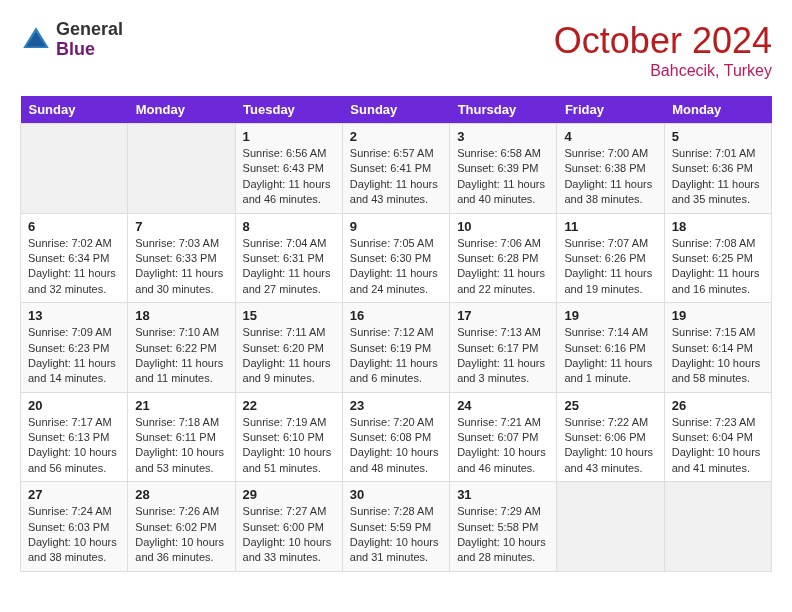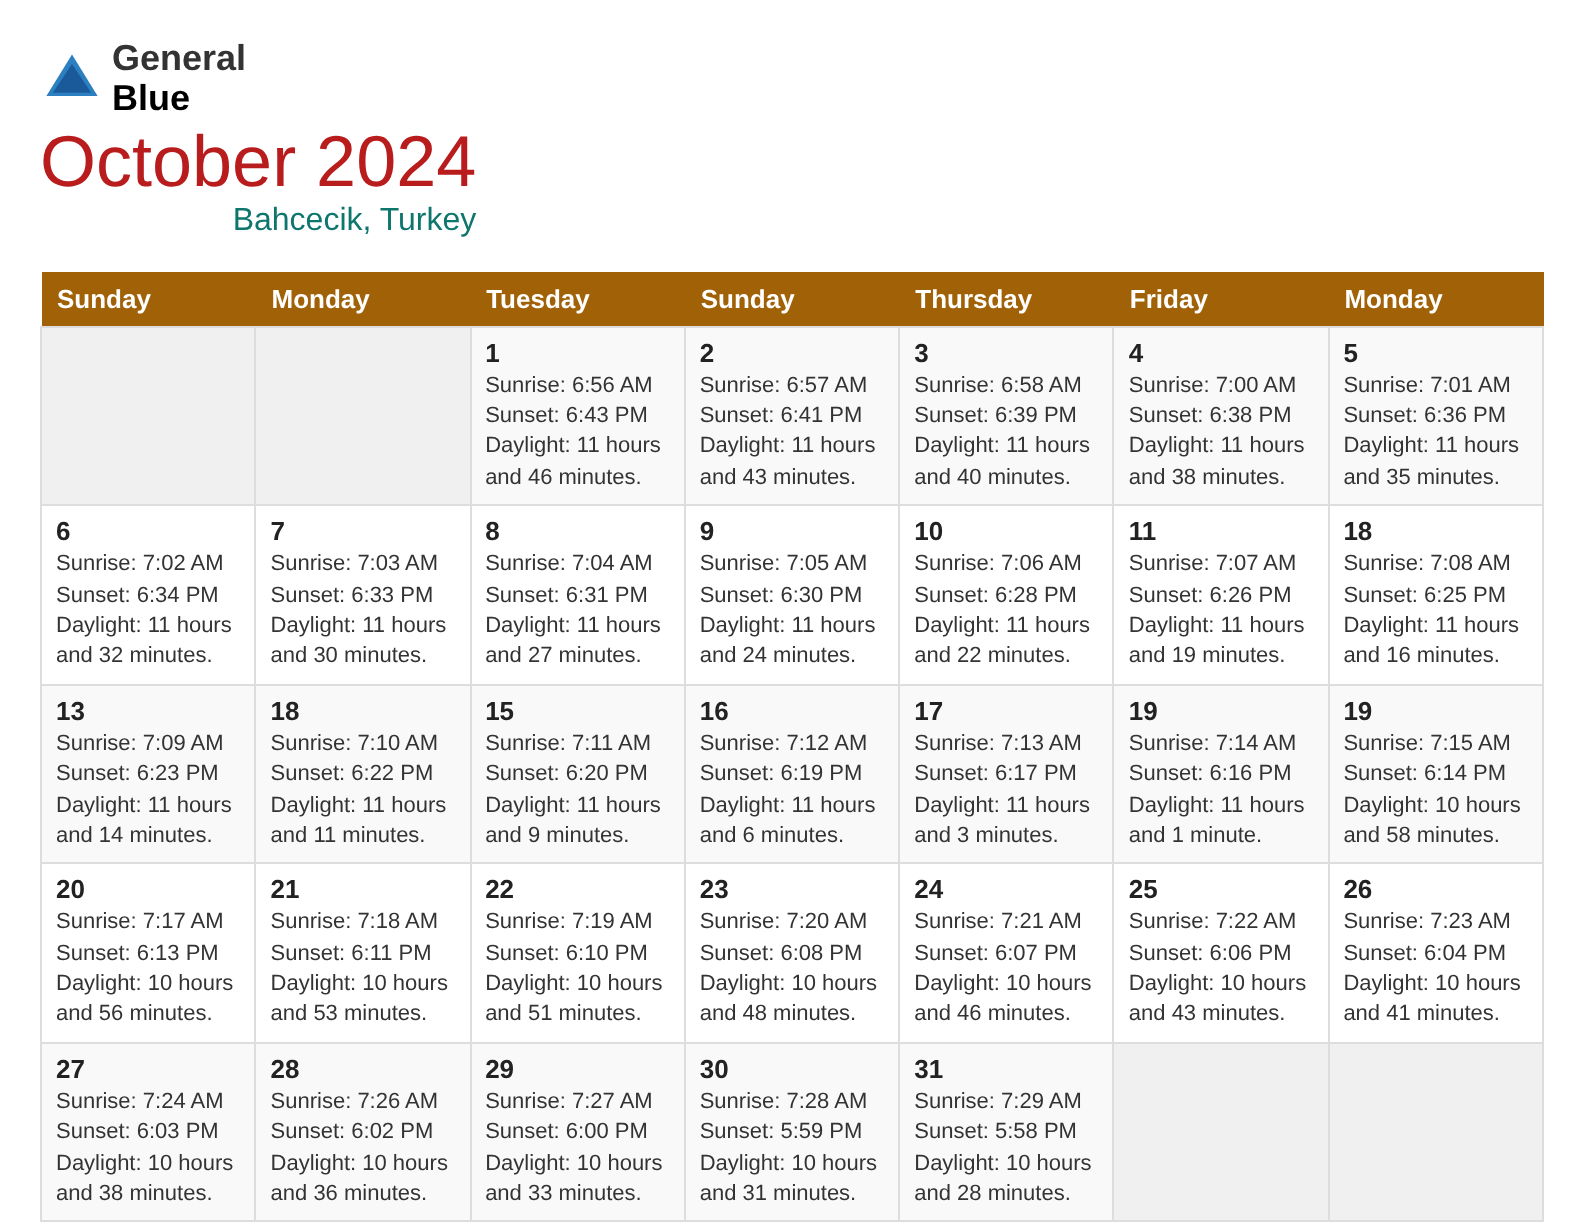--- a/index.html
+++ b/index.html
@@ -8,57 +8,56 @@
       background: #fff;
       width: 792px;
       min-height: 612px;
       padding: 20px;
     }
     .header {
       display: flex;
       justify-content: space-between;
       align-items: flex-start;
       margin-bottom: 16px;
-      flex-direction: column;
     }
     .logo {
       display: flex;
       align-items: center;
       gap: 4px;
     }
     .logo-text {
       font-size: 18px;
       font-weight: bold;
       line-height: 1.1;
     }
     .logo-general { color: #333; }
-    .logo-blue { color: #000000; }
+    .logo-blue { color: #701a75; }
     .logo-icon {
       width: 32px;
       height: 32px;
     }
     .title-block {
       text-align: right;
     }
     .month-title {
       font-size: 36px;
       font-weight: normal;
       color: #b91c1c;
     }
     .subtitle {
       font-size: 16px;
-      color: #0f766e;
+      color: #be185d;
     }
     table {
       width: 100%;
       border-collapse: collapse;
       font-size: 11px;
     }
     thead tr th {
-      background-color: #a16207;
+      background-color: #6d28d9;
       color: #fff;
       padding: 6px 8px;
       text-align: left;
       font-size: 13px;
       font-weight: bold;
     }
     tbody tr td {
       border: 1px solid #ddd;
       padding: 5px 7px;
       vertical-align: top;

